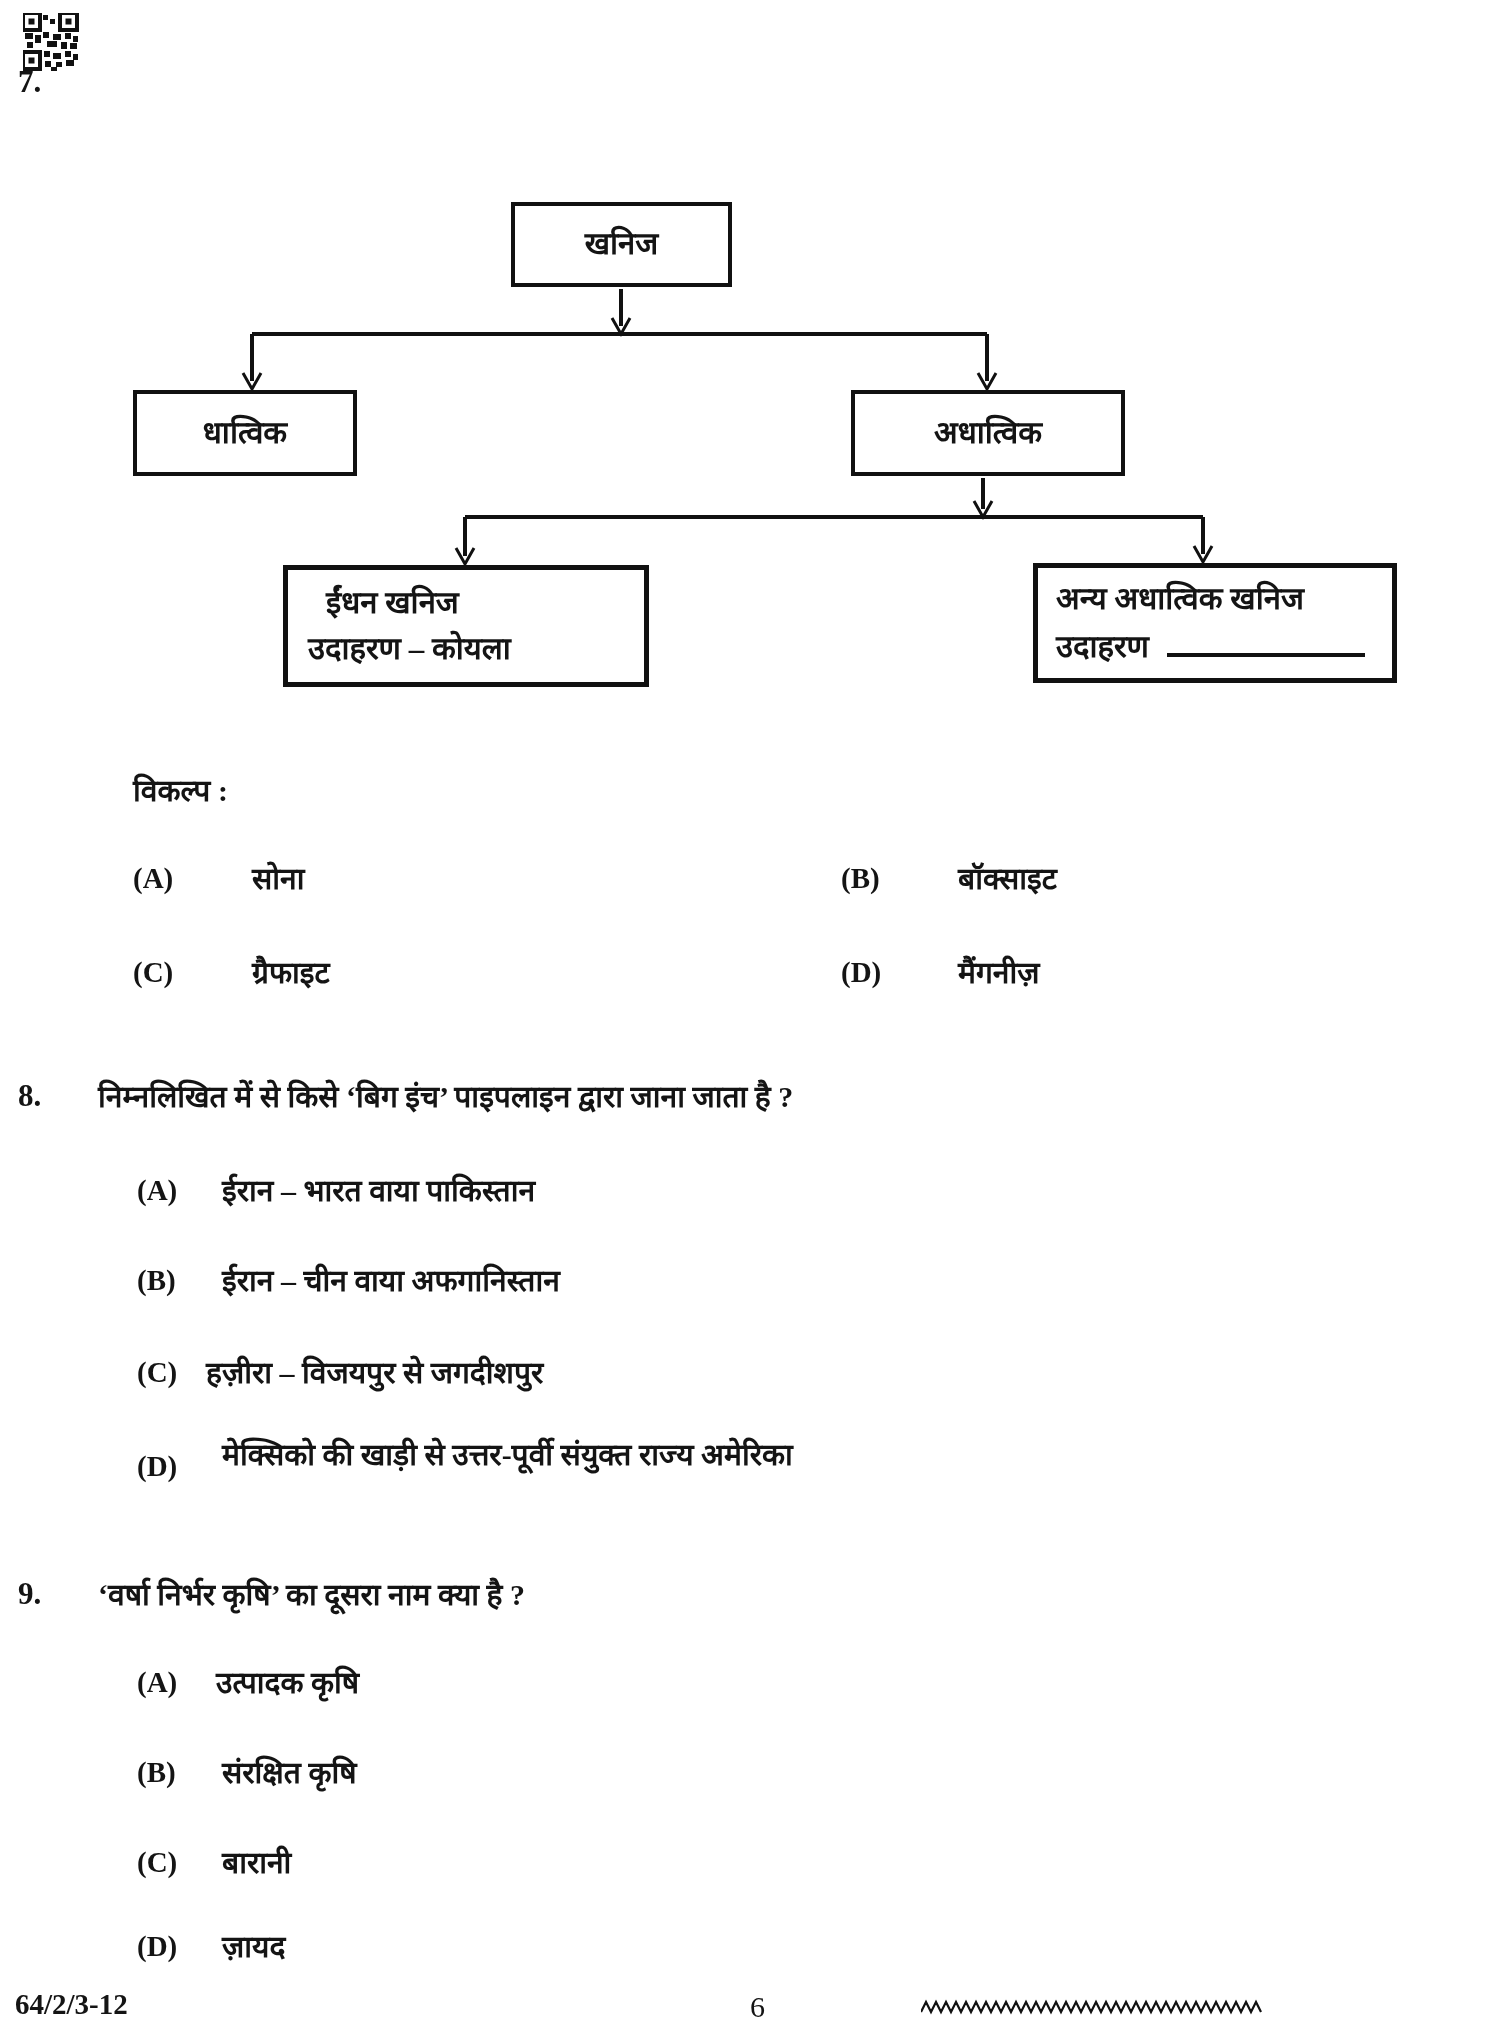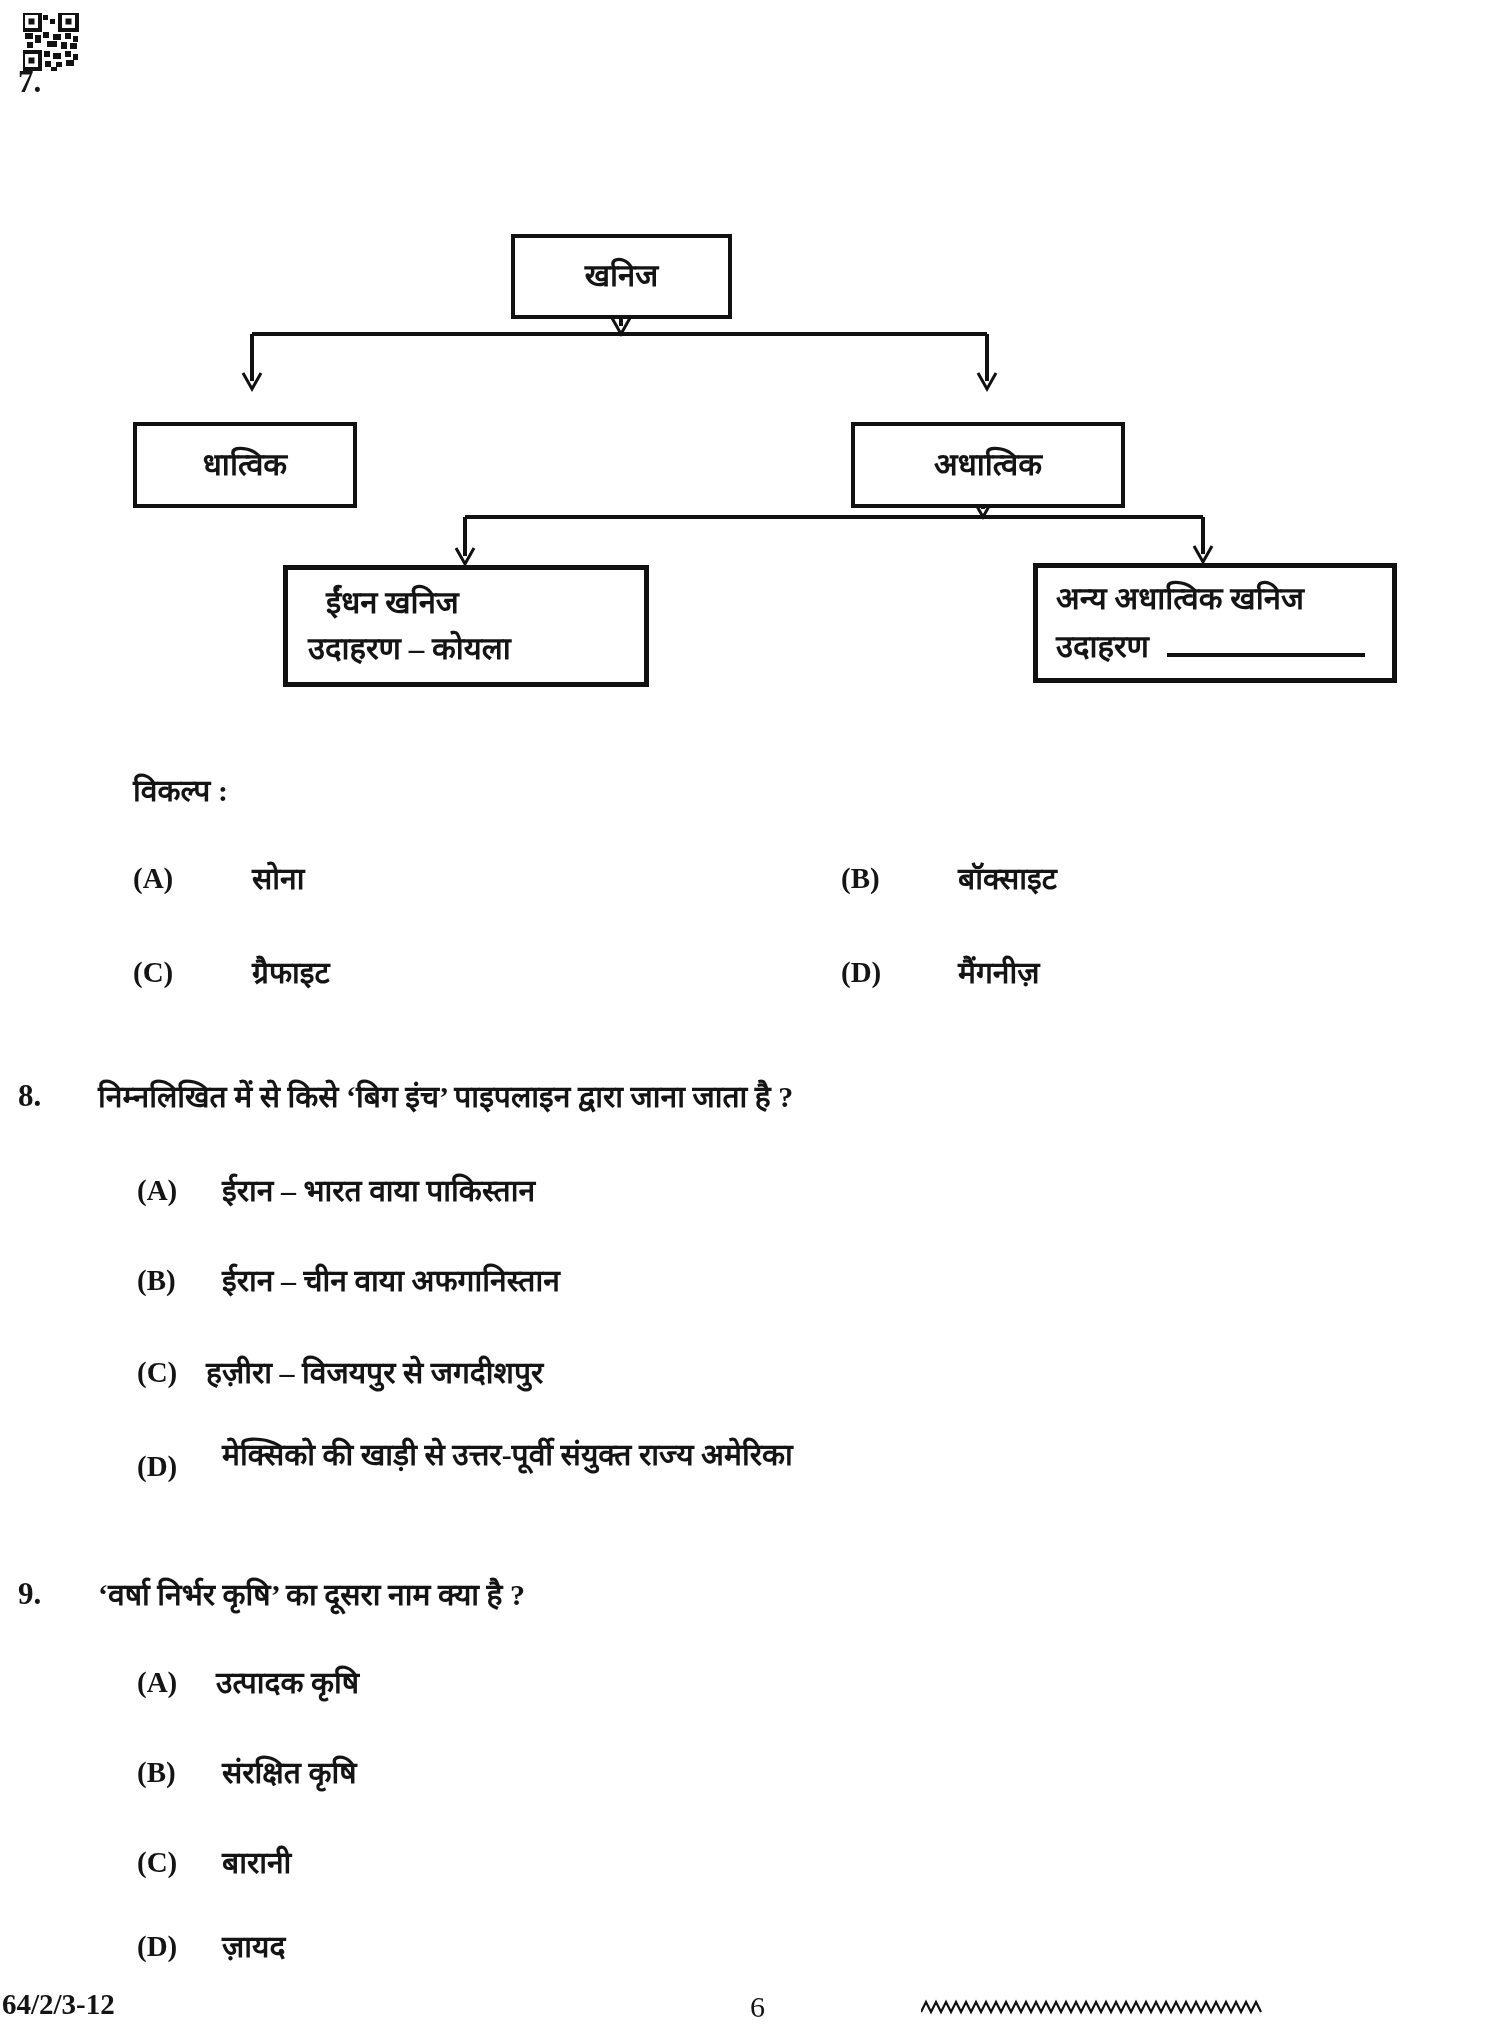--- a/index.html
+++ b/index.html
@@ -17,21 +17,21 @@
   .qnum{font-size:31px;font-weight:bold;}
   .optlabel{font-size:29px;font-weight:bold;}
   .fbox{
     position:absolute;
     border:4px solid #111;
     box-sizing:border-box;
     display:flex;flex-direction:column;justify-content:center;
     font-size:31px;font-weight:bold;line-height:1.5;
     background:#fff;
   }
-  .fbox.center{align-items:center;text-align:right;margin-top:32px;}
+  .fbox.center{align-items:center;text-align:right;}
   .fbox.leftalign{align-items:flex-start;padding-left:20px;border-width:5px;}
   .fbox .row{white-space:nowrap;}
   .blank{
     display:inline-block;width:198px;height:30px;
     border-bottom:4px solid #111;margin-left:18px;
   }
   svg{display:block;}
   .overlay{position:absolute;left:0;top:0;pointer-events:none;}
 </style>
 </head>
@@ -154,20 +154,20 @@
 
   <div class="abs optlabel" style="left:137px;top:1666px;">(A)</div>
   <div class="abs txt" style="left:216px;top:1664px;">उत्पादक कृषि</div>
   <div class="abs optlabel" style="left:137px;top:1756px;">(B)</div>
   <div class="abs txt" style="left:222px;top:1754px;">संरक्षित कृषि</div>
   <div class="abs optlabel" style="left:137px;top:1846px;">(C)</div>
   <div class="abs txt" style="left:222px;top:1844px;">बारानी</div>
   <div class="abs optlabel" style="left:137px;top:1930px;">(D)</div>
   <div class="abs txt" style="left:222px;top:1928px;">ज़ायद</div>
 
-  <div class="abs" style="left:2px;top:1988px;font-size:29px;font-weight:bold;">64/2/3-12</div>
+  <div class="abs" style="left:15px;top:1988px;font-size:29px;font-weight:bold;">64/2/3-12</div>
   <div class="abs" style="left:750px;top:1990px;font-size:30px;">6</div>
 
   <svg class="abs" style="left:921px;top:1996px;" width="345" height="22" viewBox="0 0 345 22">
     <path d="M0 16 l5 -10 l5 10 l5 -10 l5 10 l5 -10 l5 10 l5 -10 l5 10 l5 -10 l5 10 l5 -10 l5 10 l5 -10 l5 10 l5 -10 l5 10 l5 -10 l5 10 l5 -10 l5 10 l5 -10 l5 10 l5 -10 l5 10 l5 -10 l5 10 l5 -10 l5 10 l5 -10 l5 10 l5 -10 l5 10 l5 -10 l5 10 l5 -10 l5 10 l5 -10 l5 10 l5 -10 l5 10 l5 -10 l5 10 l5 -10 l5 10 l5 -10 l5 10 l5 -10 l5 10 l5 -10 l5 10 l5 -10 l5 10 l5 -10 l5 10 l5 -10 l5 10 l5 -10 l5 10 l5 -10 l5 10 l5 -10 l5 10 l5 -10 l5 10 l5 -10 l5 10 l5 -10 l5 10" stroke="#111" stroke-width="2.2" fill="none"></path>
   </svg>
 
 </div>
 
 </body></html>

